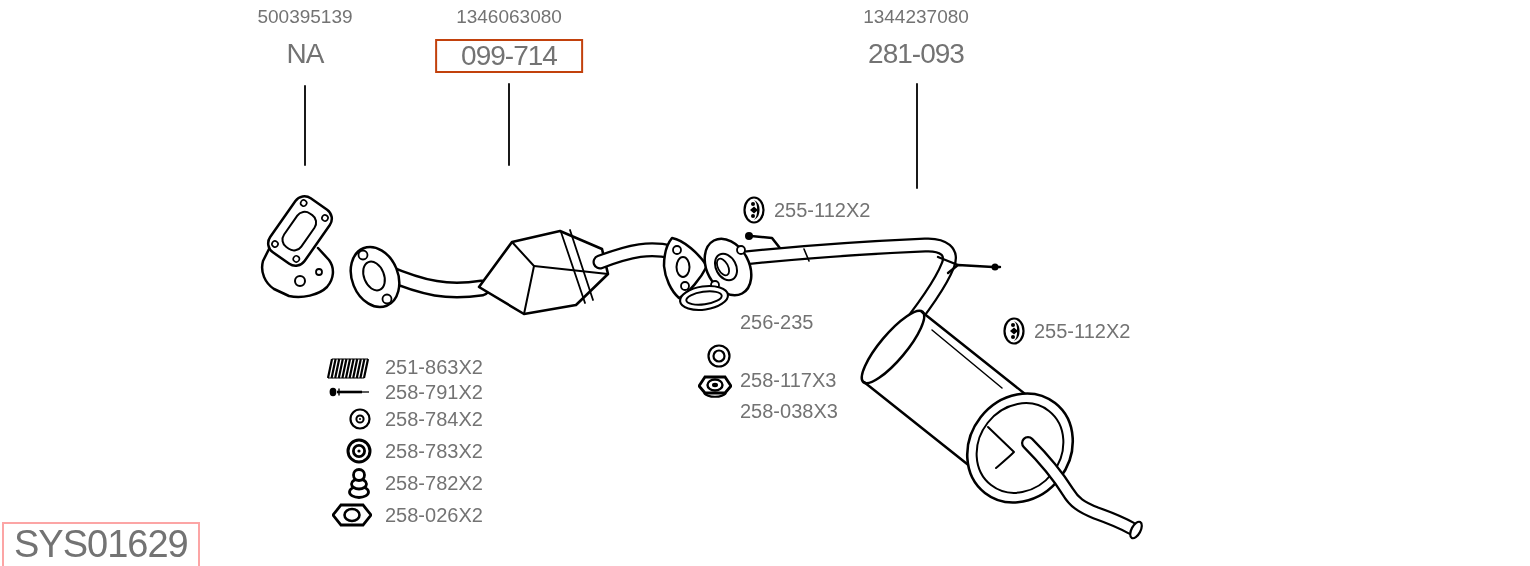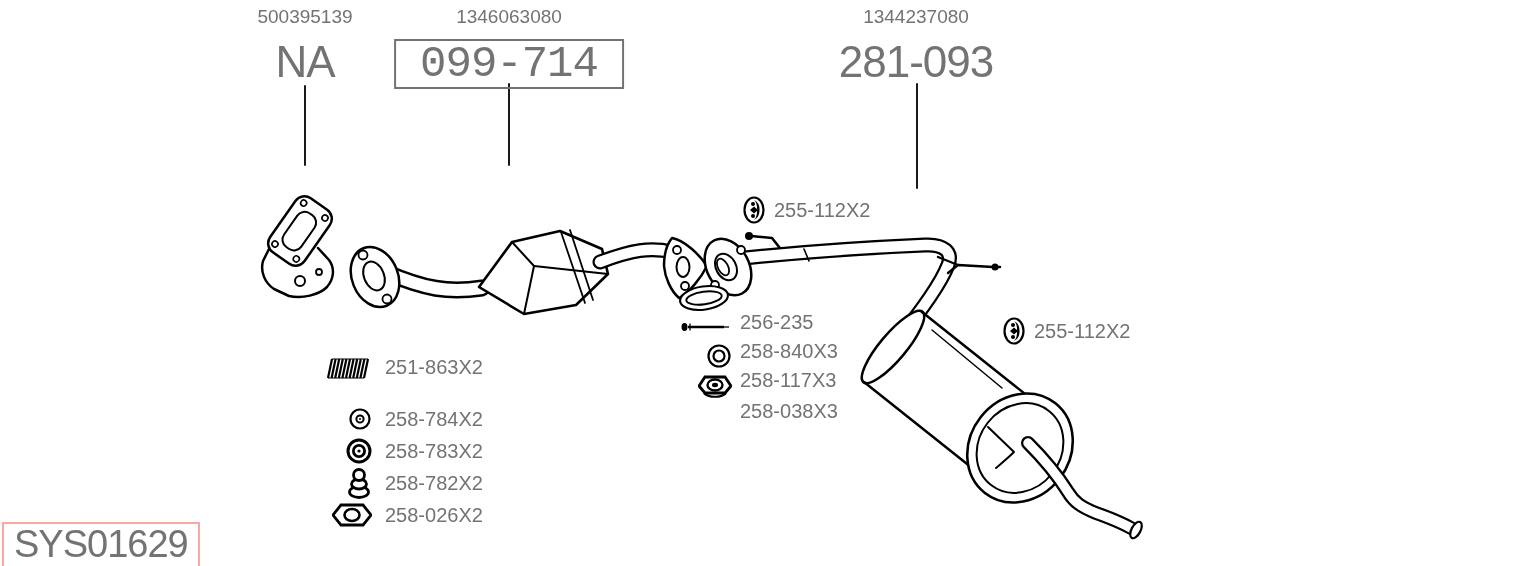--- a/index.html
+++ b/index.html
@@ -3,22 +3,22 @@
 <meta charset="utf-8">
 <style>
   html,body{margin:0;padding:0;background:#fff;}
   #stage{
     position:relative;width:1530px;height:566px;background:#fff;overflow:hidden;
     font-family:"Liberation Sans", sans-serif;color:#737373;
   }
   #drawing{position:absolute;left:0;top:0;width:1530px;height:566px;}
   .abs{position:absolute;white-space:nowrap;}
   .ref{font-size:19px;transform:translateX(-50%);}
-  .code{font-size:44px;letter-spacing:-1px;transform:translateX(-50%);line-height:1.0;}
-  .code.boxed{border:2px solid #737373;padding:1px 24px;font-family:Liberation Mono, monospace;}
+  .code{font-size:28px;letter-spacing:-1px;transform:translateX(-50%);line-height:1.0;}
+  .code.boxed{border:2px solid #c2410c;padding:1px 24px;}
   .callout{position:absolute;display:flex;align-items:center;height:30px;}
   .callout .icn{width:54px;display:flex;justify-content:flex-end;align-items:center;}
   .callout .lbl{font-size:20px;margin-left:13px;}
   .callout.mid .icn{width:56px;}
   .callout.mid .lbl{margin-left:8px;margin-top:48px;}
   .callout.hanger .icn{width:24px;justify-content:center;}
   .callout.hanger .lbl{margin-left:8px;}
   #sysbox{left:2px;top:522px;border:2px solid #fca5a5;padding:1px 10px;font-size:38px;letter-spacing:-1px;line-height:1.05;}
 </style>
 </head>
@@ -122,20 +122,31 @@
 
   <div class="callout" style="left:318px;top:352px">
     <span class="icn">
       <svg width="46" height="30" viewBox="0 0 46 30">
           <path d="M6,7 L2,26 M9.6,7 L5.6,26 M13.2,7 L9.2,26 M16.8,7 L12.8,26 M20.4,7 L16.4,26 M24,7 L20,26 M27.6,7 L23.6,26 M31.2,7 L27.2,26 M34.8,7 L30.8,26 M38.4,7 L34.4,26 M42,7 L38,26" stroke="#000" stroke-width="2.2" fill="none"></path>
           <path d="M6,7 L42,7 M2,26 L38,26" stroke="#000" stroke-width="1.2" fill="none"></path>
         </svg>
     </span>
     <span class="lbl">251-863X2</span>
   </div>
+  <div class="callout" style="left:318px;top:377px">
+    <span class="icn">
+      <svg width="44" height="12" viewBox="0 0 44 12">
+          <ellipse cx="5" cy="6" rx="3.4" ry="4.2" fill="#000"></ellipse>
+          <path d="M9,6 L34,6" stroke="#000" stroke-width="2.6"></path>
+          <path d="M34,6 L41,6" stroke="#000" stroke-width="1.3"></path>
+          <path d="M11,2.5 L11,9.5" stroke="#000" stroke-width="1.4"></path>
+        </svg>
+    </span>
+    <span class="lbl">258-791X2</span>
+  </div>
   <div class="callout" style="left:318px;top:404px">
     <span class="icn">
       <svg width="24" height="24" viewBox="0 0 24 24">
           <circle cx="12" cy="12" r="9.5" fill="#fff" stroke="#000" stroke-width="2.2"></circle>
           <circle cx="12" cy="12" r="3.6" fill="#fff" stroke="#000" stroke-width="2"></circle>
           <circle cx="12" cy="12" r="1" fill="#000"></circle>
         </svg>
     </span>
     <span class="lbl">258-784X2</span>
   </div>
@@ -170,31 +181,20 @@
   </div>
 
   <div class="callout mid" style="left:676px;top:283px">
     <span class="icn">
       <svg width="58" height="34" viewBox="0 0 58 34">
           <ellipse cx="29" cy="17" rx="25" ry="12" transform="rotate(-8 29 17)" fill="#fff" stroke="#000" stroke-width="2.2"></ellipse>
           <ellipse cx="29" cy="17" rx="18.5" ry="6.5" transform="rotate(-8 29 17)" fill="#fff" stroke="#000" stroke-width="2"></ellipse>
         </svg>
     </span>
     <span class="lbl">256-235</span>
-  </div>
-  <div class="callout mid" style="left:676px;top:312px">
-    <span class="icn">
-      <svg width="52" height="12" viewBox="0 0 52 12">
-          <ellipse cx="4.5" cy="6" rx="3" ry="4" fill="#000"></ellipse>
-          <path d="M8,6 L44,6" stroke="#000" stroke-width="2.6"></path>
-          <path d="M44,6 L49,6" stroke="#000" stroke-width="1.3"></path>
-          <path d="M10,2.5 L10,9.5" stroke="#000" stroke-width="1.3"></path>
-        </svg>
-    </span>
-    <span class="lbl">258-840X3</span>
   </div>
   <div class="callout mid" style="left:676px;top:341px">
     <span class="icn">
       <svg width="26" height="26" viewBox="0 0 26 26">
           <circle cx="13" cy="13" r="10.5" fill="#fff" stroke="#000" stroke-width="2.2"></circle>
           <circle cx="13" cy="13" r="5.5" fill="#fff" stroke="#000" stroke-width="2.2"></circle>
         </svg>
     </span>
     <span class="lbl">258-117X3</span>
   </div>

